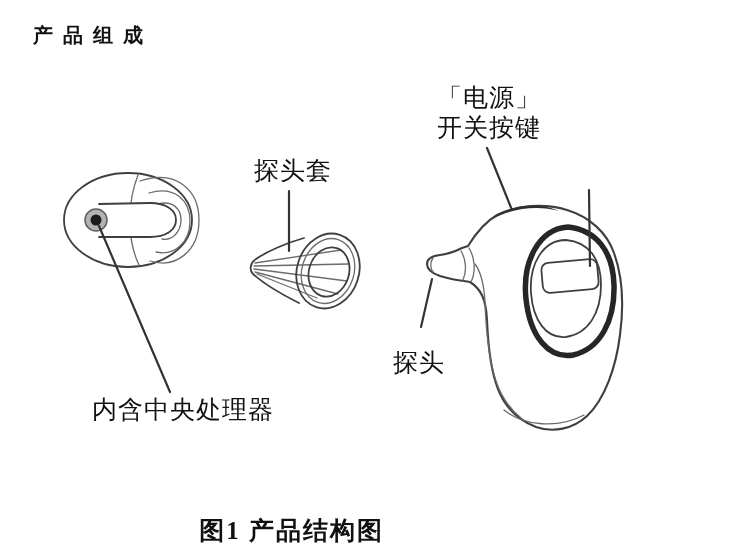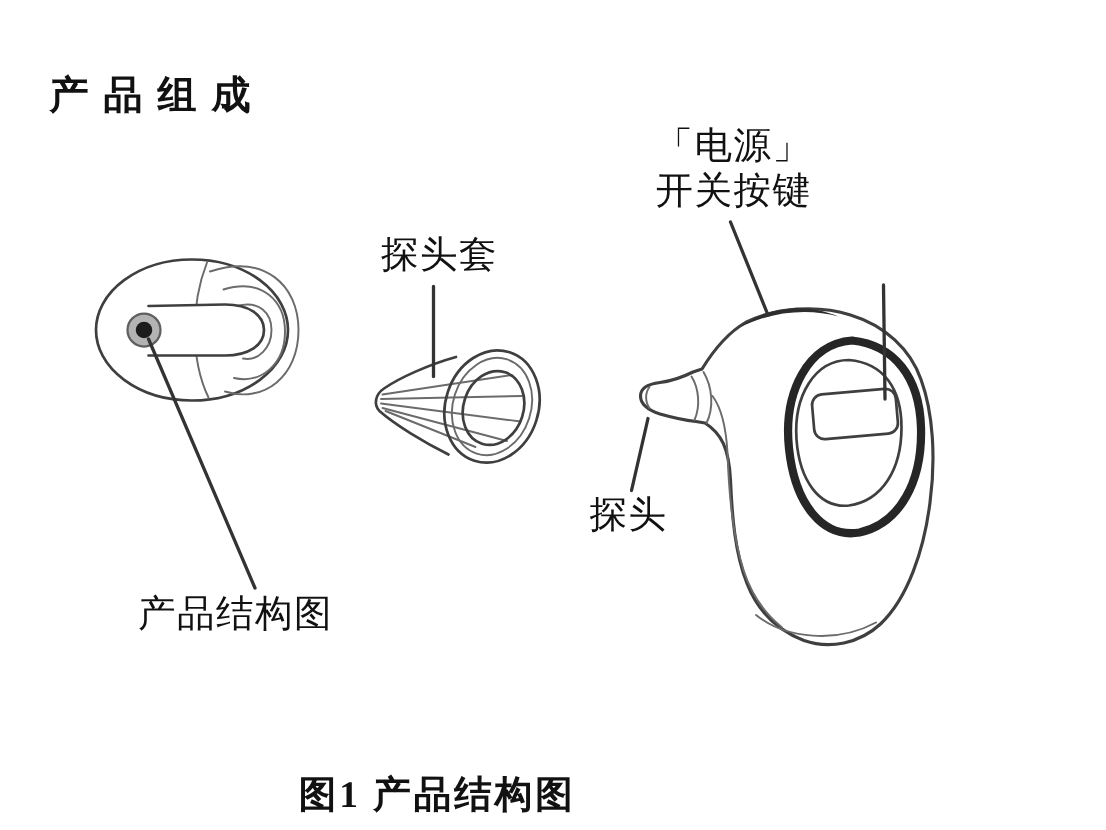--- a/index.html
+++ b/index.html
@@ -9,21 +9,21 @@
     font-family:"Liberation Sans","DejaVu Sans",sans-serif;
     position:relative;overflow:hidden;
   }
   .page{position:absolute;inset:0;}
   svg.diagram{position:absolute;left:0;top:0;}
   .lbl{
     position:absolute;color:var(--ink,#111);
     font-size:25px;line-height:30px;white-space:nowrap;
     letter-spacing:1px;
   }
-  .title{font-weight:bold;font-size:26px;letter-spacing:10px;margin-top:28px;}
+  .title{font-weight:bold;font-size:20px;letter-spacing:10px;}
   .caption{
     left:0;width:583px;text-align:center;
     font-weight:bold;font-size:25px;letter-spacing:2px;
     font-family:"Liberation Serif","DejaVu Serif",serif;
   }
   .ln{fill:none;stroke:var(--line,#3f3f3f);stroke-width:1.8;stroke-linecap:round;stroke-linejoin:round;}
   .ln2{fill:none;stroke:var(--line,#3f3f3f);stroke-width:2.1;stroke-linecap:round;stroke-linejoin:round;}
   .thin{fill:none;stroke:#6b6b6b;stroke-width:1.3;stroke-linecap:round;}
   .thick{fill:none;stroke:#262626;stroke-width:5.5;stroke-linecap:round;}
   .leader{fill:none;stroke:#333;stroke-width:2.2;stroke-linecap:round;}
@@ -84,19 +84,19 @@
   <div class="lbl title" style="left:33px;top:20px;">产品组成</div>
 
   <div class="lbl" style="left:437px;top:82px;">
     <div>「电源」</div>
     <div>开关按键</div>
   </div>
 
   <div class="lbl" style="left:254px;top:155px;">探头套</div>
 
 
-  <div class="lbl" style="left:393px;top:328px;">探头</div>
+  <div class="lbl" style="left:393px;top:347px;">探头</div>
 
-  <div class="lbl" style="left:92px;top:394px;">产品结构图</div>
+  <div class="lbl" style="left:92px;top:394px;">内含中央处理器</div>
 
 
   <div class="lbl caption" style="top:516px;">图1 产品结构图</div>
 </div>
 
 </body></html>

